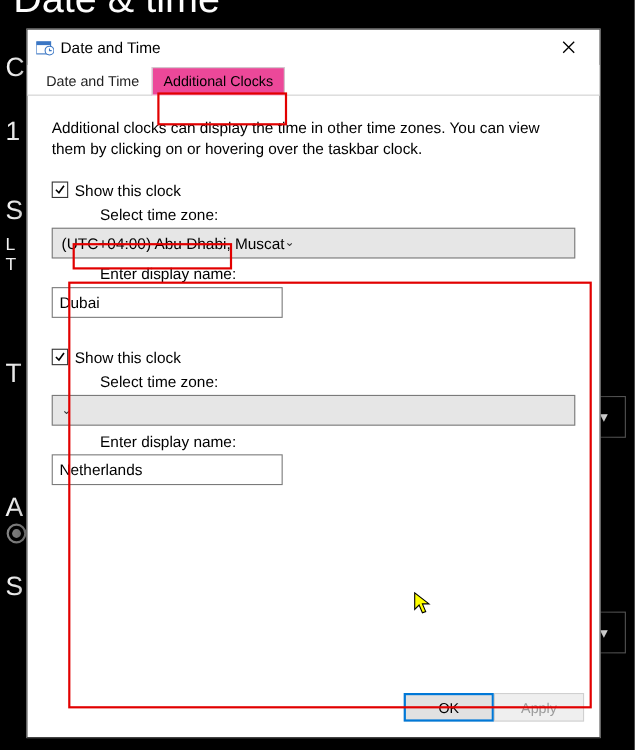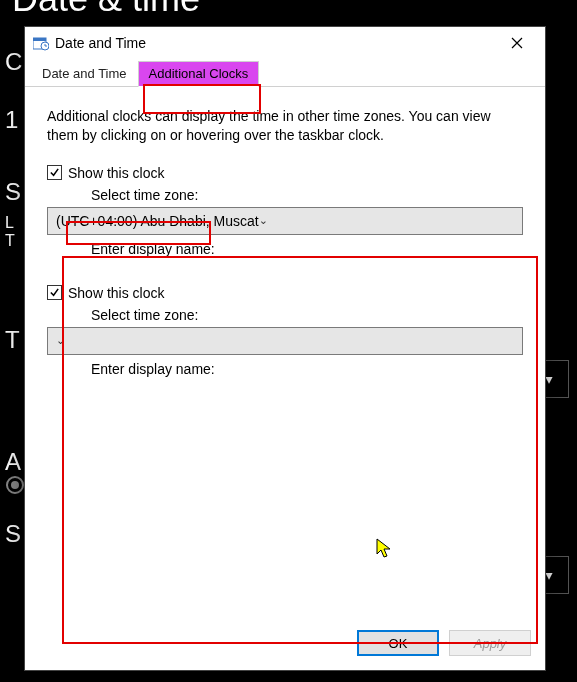--- a/index.html
+++ b/index.html
@@ -19,21 +19,21 @@
     display: flex; flex-direction: column;
   }
   .titlebar { height: 32px; display:flex; align-items:center; padding: 0 8px; }
   .titlebar .ticon { width:16px; height:16px; margin-right:6px; }
   .titlebar .ttxt { font-size: 14px; color:#000; flex:1; }
   .titlebar .close { width:40px; height:28px; display:flex; align-items:center; justify-content:center; cursor:default;}
   .titlebar .close svg{width:12px;height:12px;}
 
   .tabstrip { height: 28px; background:#fff; border-bottom:1px solid #d0d0d0; display:flex; align-items:flex-end; padding-left:6px; position:relative;}
   .tab { font-size:13px; padding:4px 10px 5px; border:1px solid transparent; position:relative; top:1px; cursor:default; }
-  .tab.active { background:#d946ef; border:1px solid #d0d0d0; border-bottom:1px solid #fff; }
+  .tab.active { background:#ec4899; border:1px solid #d0d0d0; border-bottom:1px solid #fff; }
   .tab.inactive { color:#222; }
 
   .body { flex:1; padding: 20px 22px 12px 22px; font-size:14px; color:#000; position:relative; overflow:hidden;}
   .intro { line-height:1.35; margin-bottom:20px; }
 
   .row-check { display:flex; align-items:flex-start; gap:6px; margin: 2px 0 6px 0; }
   .chk { width:15px; height:15px; border:1px solid #333; display:flex; align-items:center; justify-content:center; background:#fff;}
   .chk svg{width:11px;height:11px;}
 
   .label { margin-top:6px; margin-bottom:4px;margin-left:44px; }
@@ -42,27 +42,27 @@
     display:flex; align-items:center; padding:0 8px; justify-content:flex-start; font-size:14px;
   }
   .select .chev { font-size:11px; color:#333; }
   .textinput {
     width: 210px; height:28px; border:1px solid #7a7a7a; background:#fff; padding:2px 6px; font-size:14px;
     display:flex; align-items:center;
   }
 
   .clockblock { margin-bottom: 28px; }
 
-  .btnrow { display:flex; gap:10px; justify-content:flex-end; padding: 10px 14px 14px; }
+  .btnrow { display:flex; justify-content:flex-end; padding: 10px 14px 14px; }
   .btn {
     min-width:82px; height:26px; font-size:13px; display:flex; align-items:center; justify-content:center;
     background:#e1e1e1; border:1px solid #adadad; cursor:default;
   }
   .btn.default { border:2px solid #0078d7; background:#e1e1e1; }
-  .btn.disabled { color:#9b9b9b; background:#efefef; border:1px solid #d0d0d0;font-style:italic; }
+  .btn.disabled { color:#9b9b9b; background:#efefef; border:1px solid #d0d0d0; }
 
   .ann { position:absolute; border:2px solid #e20000; pointer-events:none; }
 
   .cursor { position:absolute; width:18px; height:22px; }
 </style>
 </head>
 <body>
 
 <div class="bg-heading">Date &amp; time</div>
 <div class="bg-letter" style="top:48px">C</div>
@@ -115,36 +115,42 @@
             </svg>
         </div>
         <span>Show this clock</span>
       </div>
       <div class="label">Select time zone:</div>
       <div class="select">
         <span style="overflow:hidden;white-space:nowrap;text-overflow:clip;">(UTC+04:00) Abu Dhabi, Muscat</span>
         <span class="chev">⌄</span>
       </div>
       <div class="label">Enter display name:</div>
+      <div class="textinput">
+        <span>Dubai</span>
+      </div>
     </div>
 
     <div class="clockblock">
       <div class="row-check">
         <div class="chk">
           <svg viewBox="0 0 12 12">
               <path d="M2 6 L5 9 L10 2" stroke="#000" stroke-width="1.6" fill="none"></path>
             </svg>
         </div>
         <span>Show this clock</span>
       </div>
       <div class="label">Select time zone:</div>
       <div class="select">
         <span class="chev">⌄</span>
       </div>
       <div class="label">Enter display name:</div>
+      <div class="textinput">
+        <span>Netherlands</span>
+      </div>
     </div>
   </div>
 
   <div class="btnrow">
     <div class="btn default">OK</div>
     <div class="btn disabled">Apply</div>
   </div>
 </div>
 
 <div class="ann" style="left:143px; top:84px;  width:118px; height:30px;"></div>

